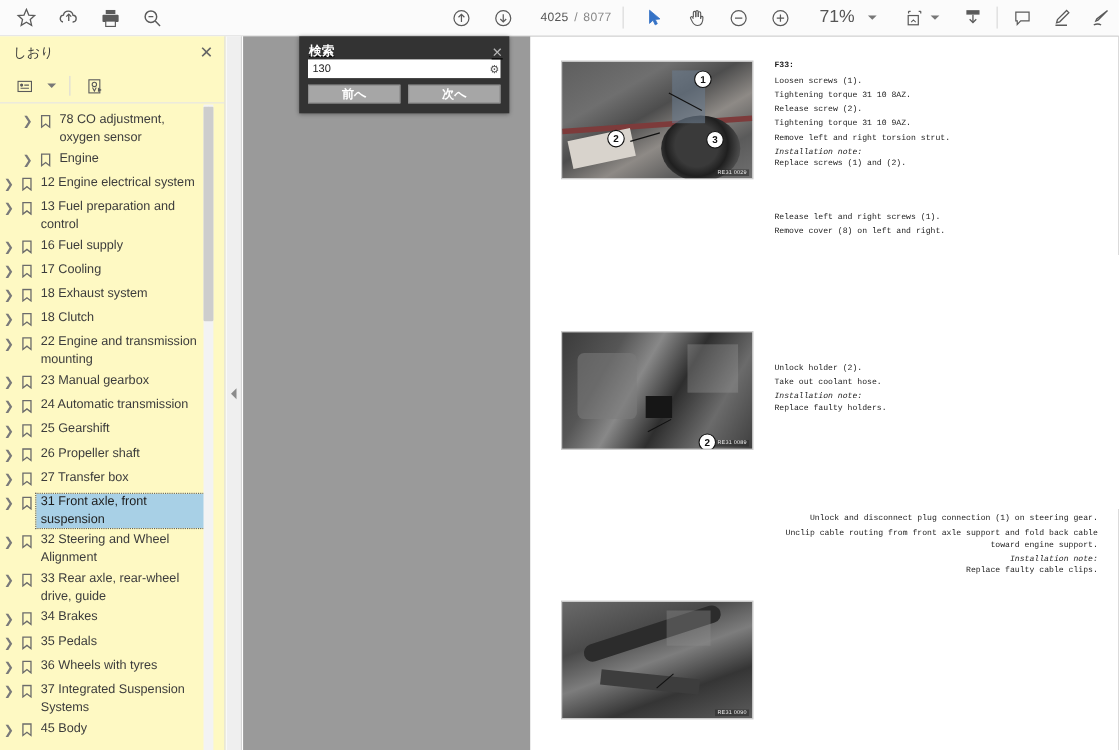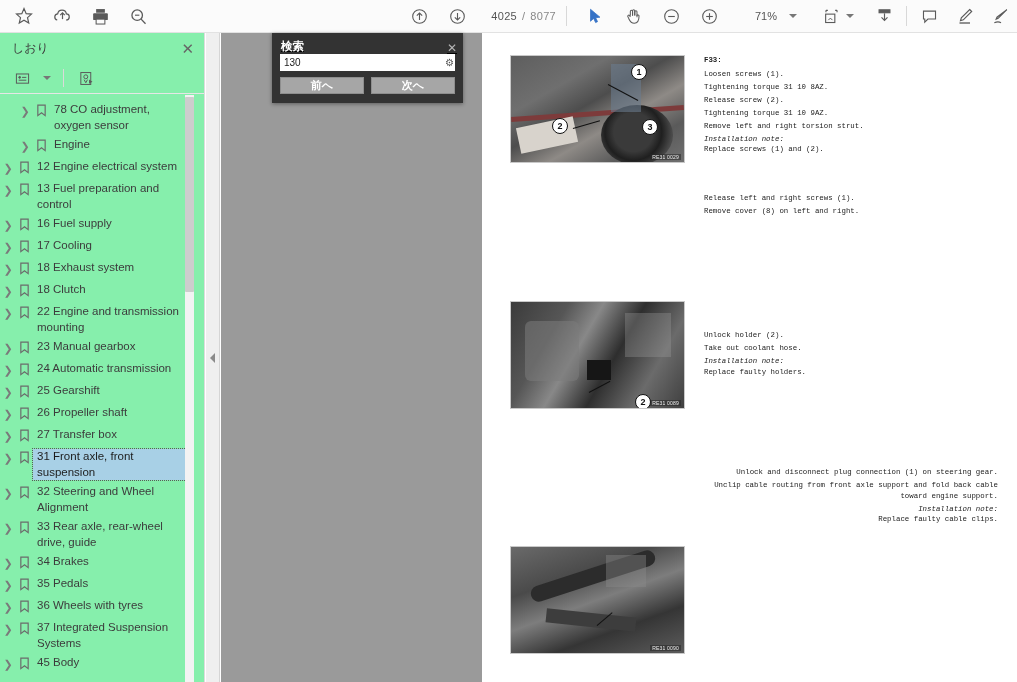--- a/index.html
+++ b/index.html
@@ -27,34 +27,34 @@
     color: #5a5a5a; cursor: pointer;
   }
   .ticon svg { display: block; }
   .tb-sep { width: 1px; height: 20px; background: #d8d8d8; margin: 0 10px; }
   .pagenum {
     font-size: 11px; color: #555; letter-spacing: .3px;
     display: flex; align-items: center; gap: 5px; white-space: nowrap;
   }
   .pagenum .sl { color: #888; }
   .zoomval {
-    font-size: 11px; color: #555; min-width: 34px; text-align: right;
+    font-size: 16px; color: #555; min-width: 34px; text-align: right;
   }
   .caret-sm {
     width: 0; height: 0;
     border-left: 4px solid transparent; border-right: 4px solid transparent;
     border-top: 4px solid #777; margin-left: 5px;
   }
   .ticon.sel { color: #2f6fcf; }
 
   
   .sidebar {
     position: absolute; top: 33px; left: 0;
     width: 205px; height: 649px;
-    background: #86efac;
+    background: #fef9c3;
     border-right: 1px solid #dcdcdc;
   }
   .sb-head {
     height: 30px; display: flex; align-items: center;
     padding: 0 10px 0 12px;
   }
   .sb-title { font-size: 12px; color: #3a3a3a; }
   .sb-close {
     margin-left: auto; font-size: 15px; color: #666; cursor: pointer;
     line-height: 1;

